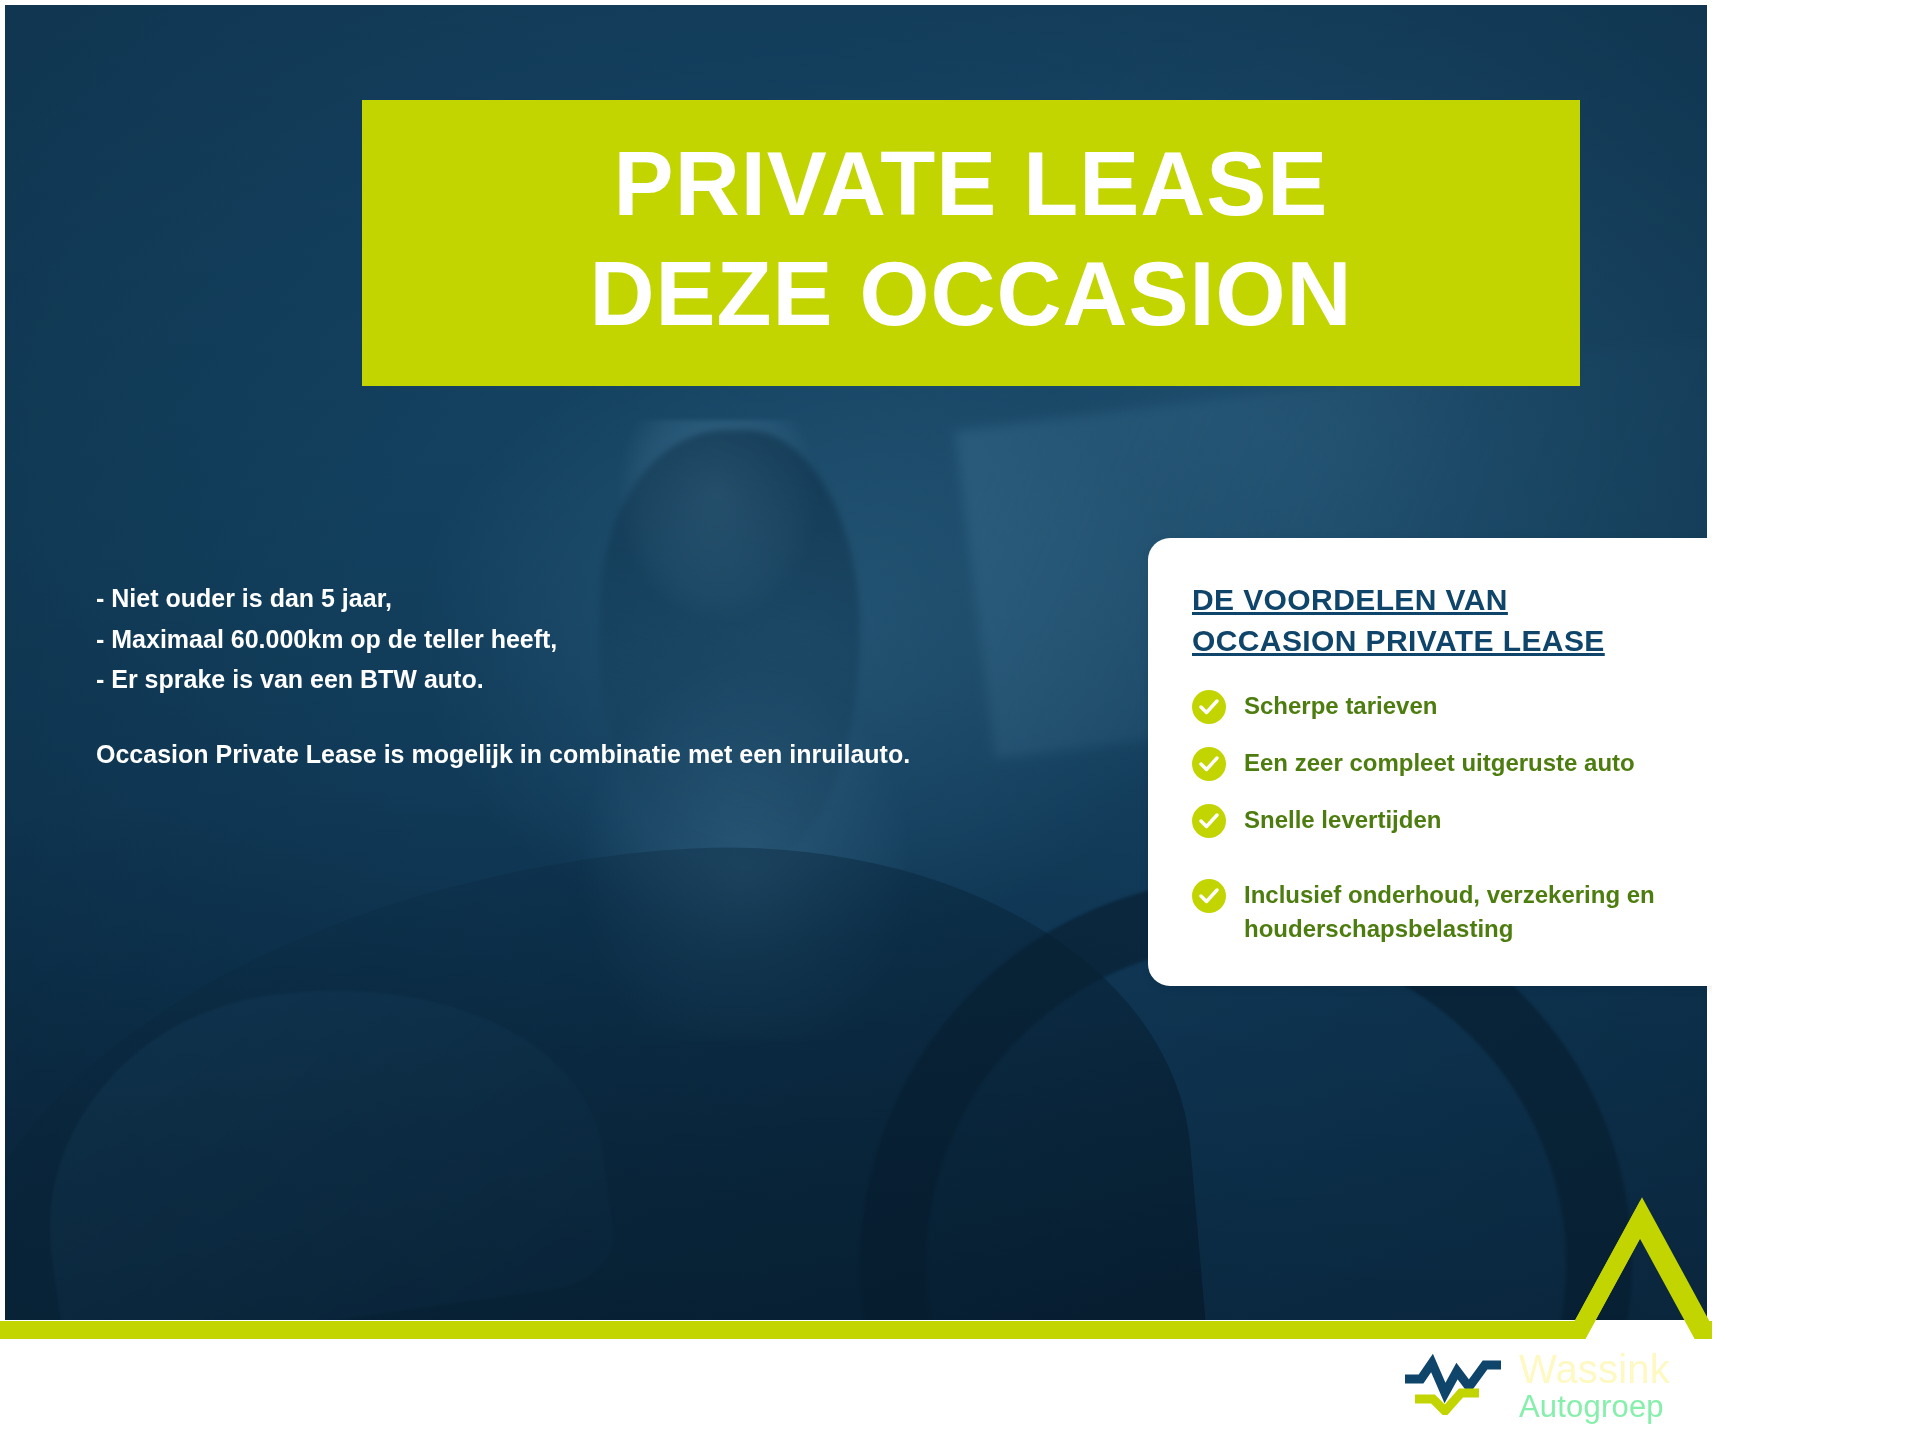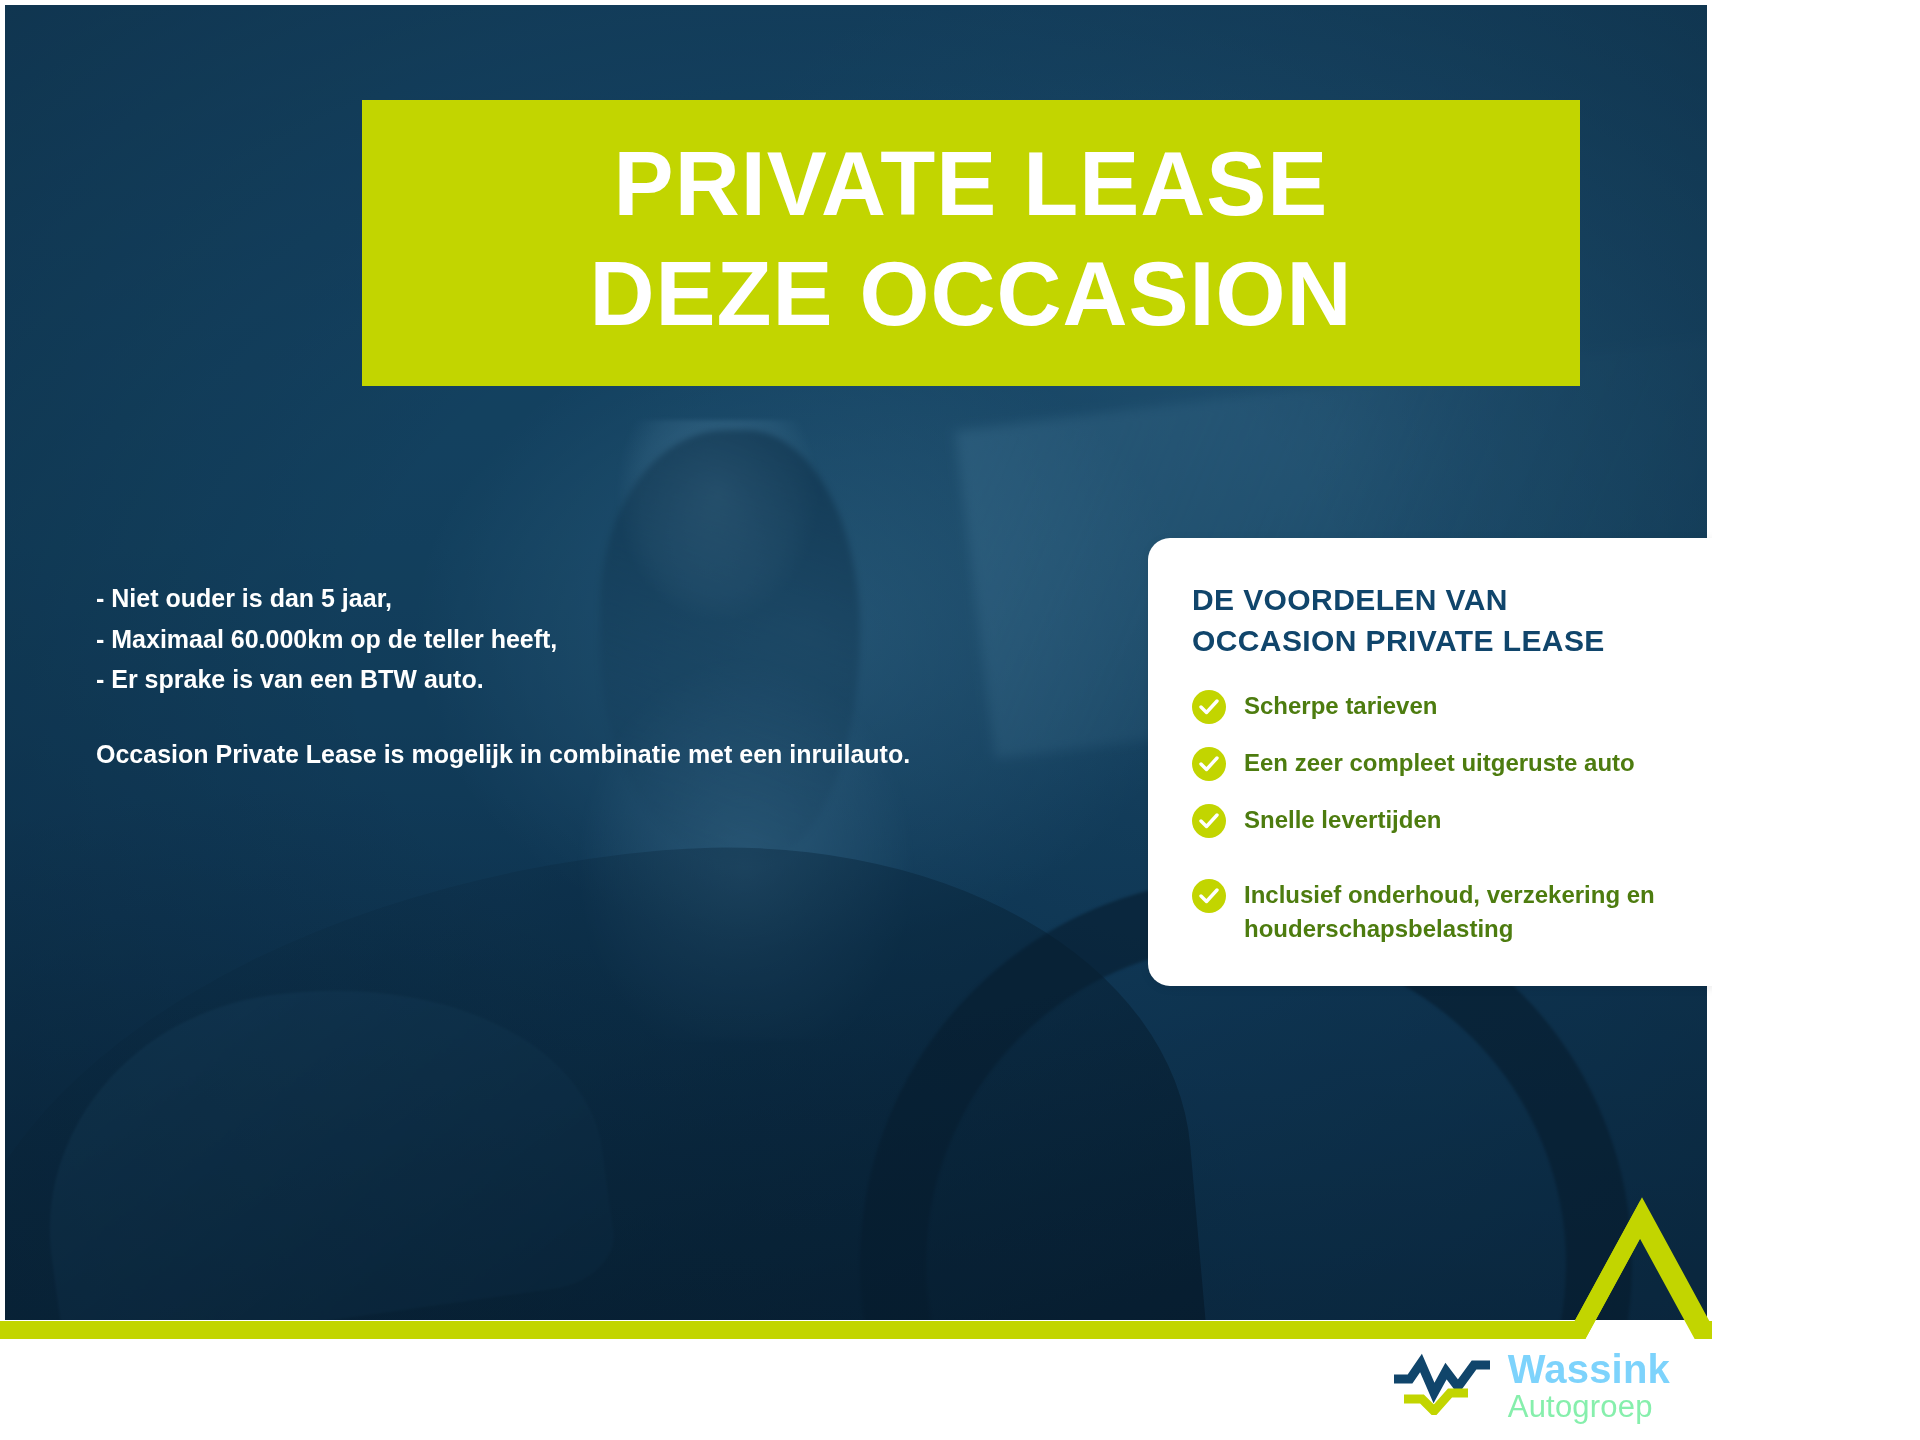--- a/index.html
+++ b/index.html
@@ -235,20 +235,21 @@
     z-index: 10;
     box-shadow: 0 2px 10px rgba(0,0,0,0.08);
   }
   .card-title {
     color: #10456b;
     font-weight: bold;
     font-size: 30px;
     line-height: 1.35;
     letter-spacing: 0.4px;
     margin-bottom: 28px;
+    text-decoration: underline;
   }
   .benefit {
     display: flex;
     align-items: flex-start;
     margin-bottom: 22px;
   }
   .benefit:last-child {
     margin-bottom: 0;
     margin-top: 40px;
   }
@@ -283,22 +284,22 @@
     display: flex;
     align-items: center;
   }
   .logo-mark {
     margin-right: 14px;
   }
   .logo-text {
     line-height: 1;
   }
   .logo-name {
-    color: #7dd3fc;
-    font-weight: bold;
+    color: #fef9c3;
+    font-weight: normal;
     font-size: 40px;
     letter-spacing: 0.2px;
   }
   .logo-sub {
     color: #86efac;
     font-size: 31px;
     letter-spacing: 0.2px;
     margin-top: 2px;
   }
 </style>

